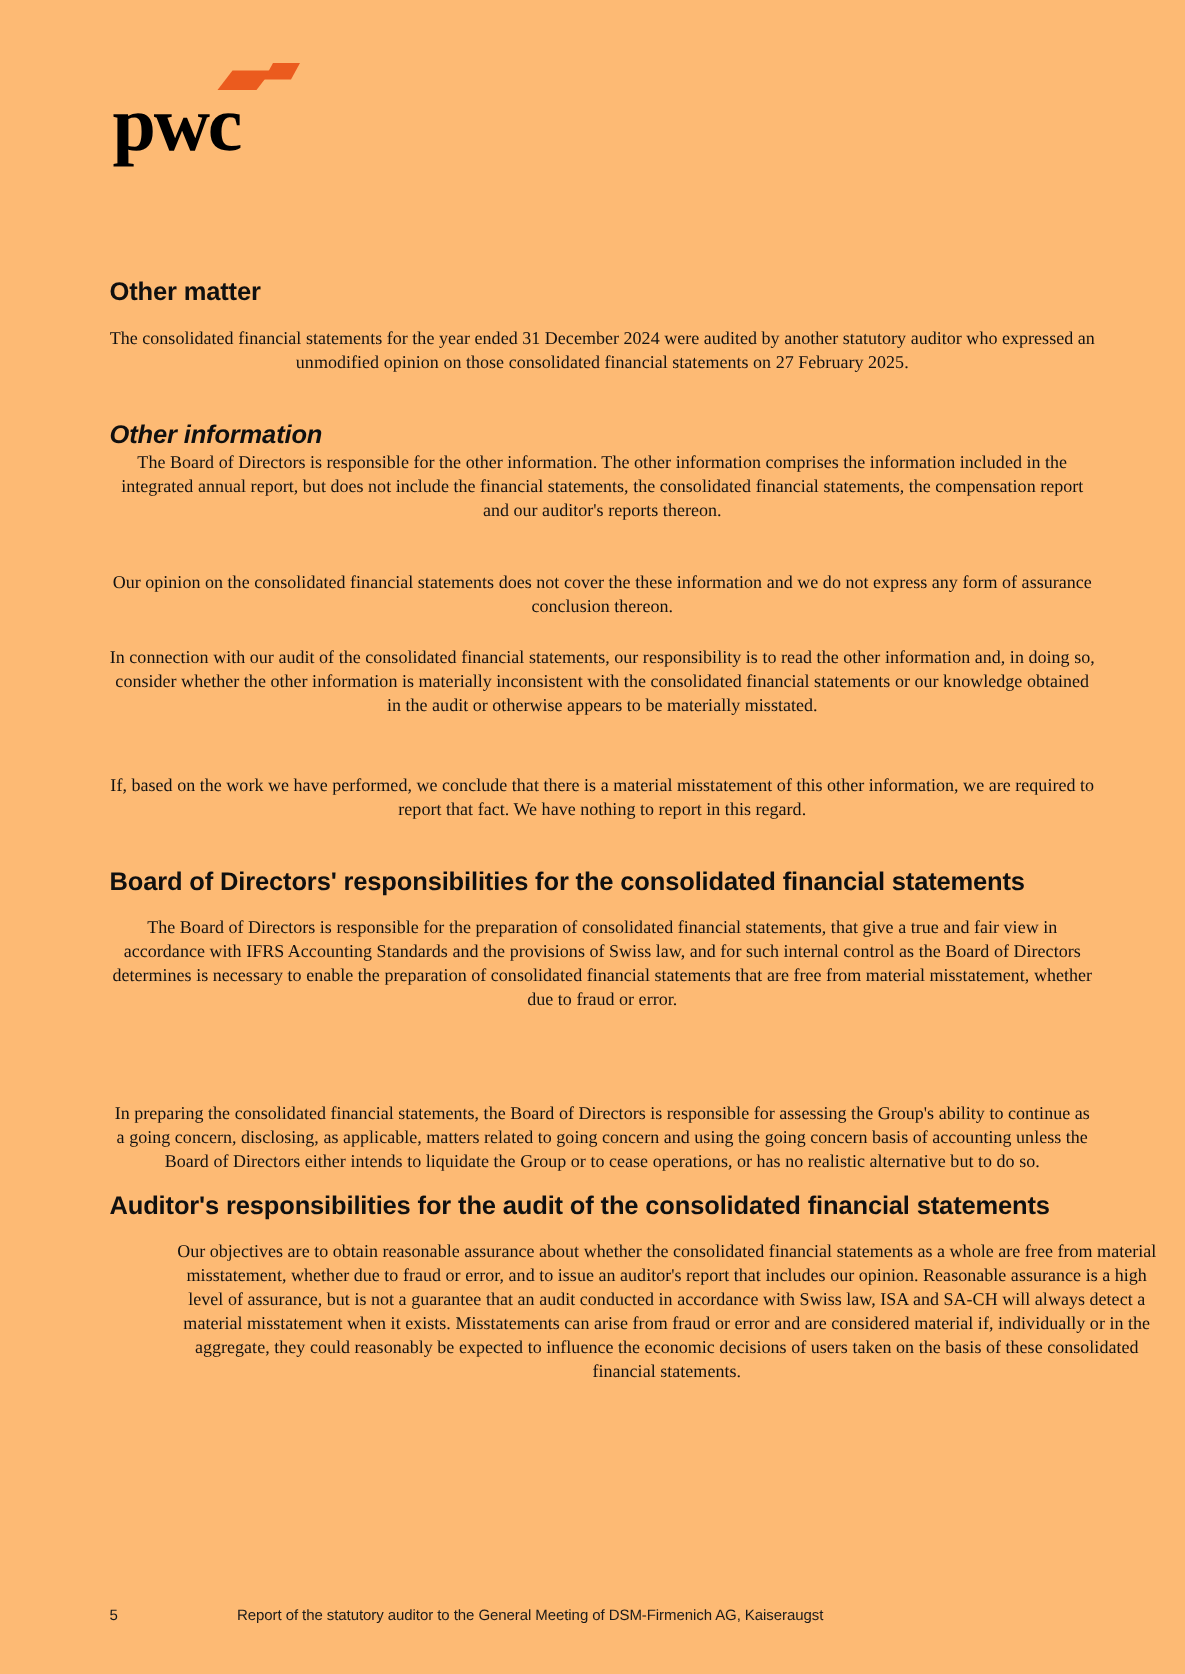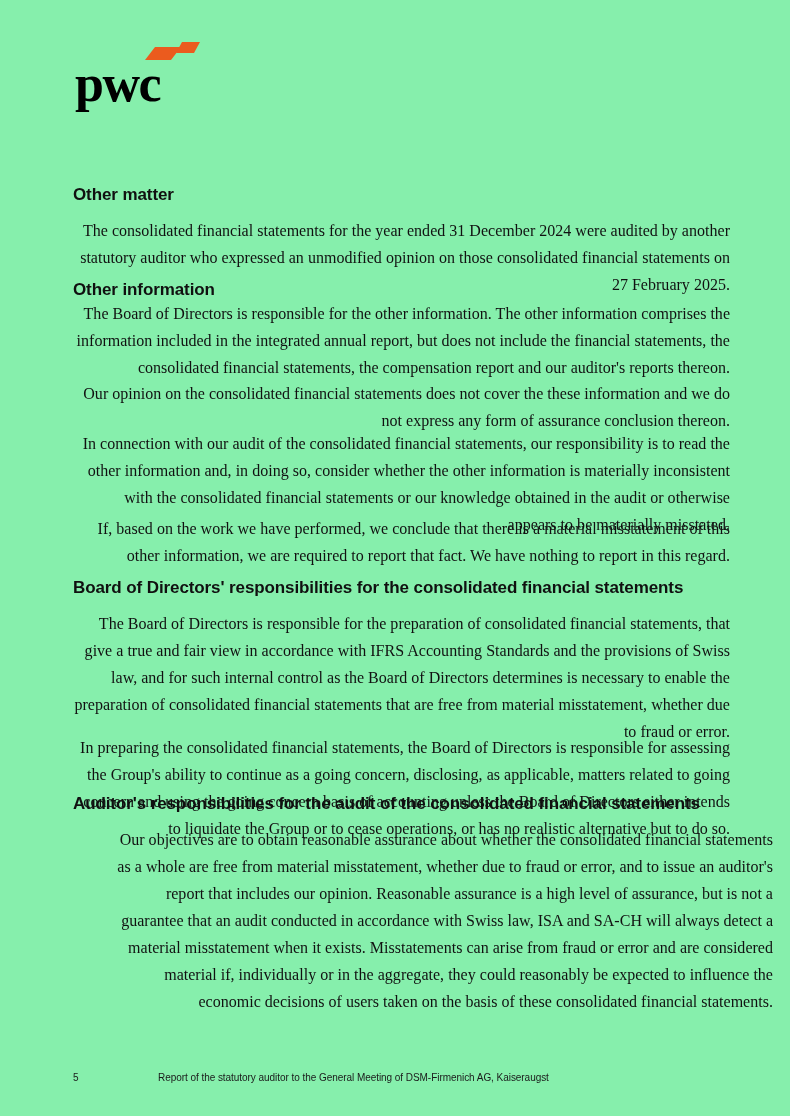--- a/index.html
+++ b/index.html
@@ -13,21 +13,21 @@
     position: relative;
     overflow: hidden;
     font-family: "Liberation Serif", serif;
     color: #1a1a1a;
     -webkit-font-smoothing: antialiased;
   }
 
   .page {
     position: absolute;
     inset: 0;
-    background: #86efac;
+    background: #fdba74;
   }
 
   
   .logo {
     position: absolute;
     left: 75px;
     top: 38px;
     width: 125px;
     height: 68px;
   }
@@ -55,25 +55,25 @@
     font-size: 17px;
     font-weight: bold;
     line-height: 17px;
     color: #101010;
     margin: 0;
     letter-spacing: -0.1px;
   }
 
   p.body-text {
     font-family: "Liberation Serif", serif;
-    font-size: 16px;
-    line-height: 27px;
+    font-size: 12px;
+    line-height: 16px;
     color: #111111;
     margin: 0;
-    text-align: right;
+    text-align: center;
     letter-spacing: 0.02px;
   }
 
   
   .blk { position: absolute; left: 73px; width: 657px; }
 
   
   .footer {
     position: absolute;
     left: 0;
@@ -114,21 +114,21 @@
     <div class="logo-wordmark">pwc</div>
   </div>
 
   <div class="blk" style="top:186px;">
     <h2 class="section-heading">Other matter</h2>
   </div>
   <div class="blk" style="top:217px;">
     <p class="body-text">The consolidated financial statements for the year ended 31 December 2024 were audited by another statutory auditor who expressed an unmodified opinion on those consolidated financial statements on 27 February 2025.</p>
   </div>
 
-  <div class="blk" style="top:281px;">
+  <div class="blk" style="top:281px;font-style:italic;">
     <h2 class="section-heading">Other information</h2>
   </div>
   <div class="blk" style="top:300px;">
     <p class="body-text">The Board of Directors is responsible for the other information. The other information comprises the information included in the integrated annual report, but does not include the financial statements, the consolidated financial statements, the compensation report and our auditor's reports thereon.</p>
   </div>
   <div class="blk" style="top:380px;">
     <p class="body-text">Our opinion on the consolidated financial statements does not cover the these information and we do not express any form of assurance conclusion thereon.</p>
   </div>
   <div class="blk" style="top:430px;">
     <p class="body-text">In connection with our audit of the consolidated financial statements, our responsibility is to read the other information and, in doing so, consider whether the other information is materially inconsistent with the consolidated financial statements or our knowledge obtained in the audit or otherwise appears to be materially misstated.</p>

